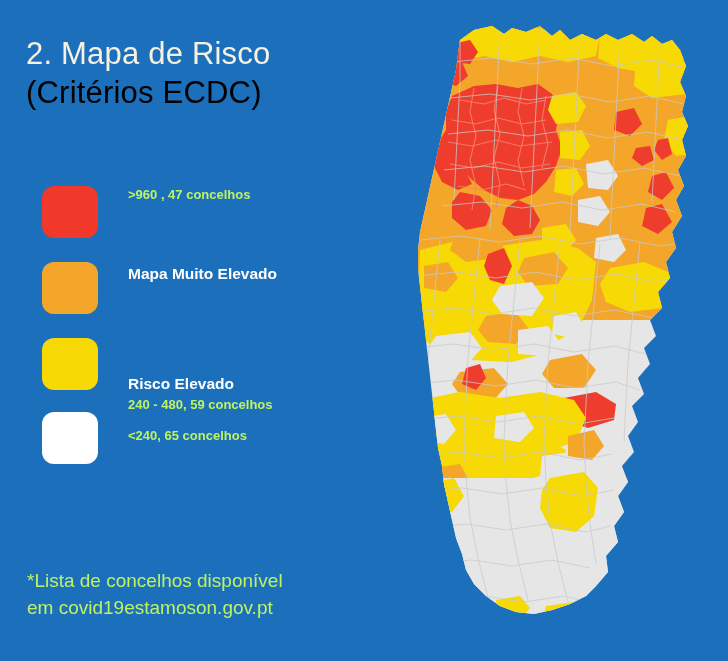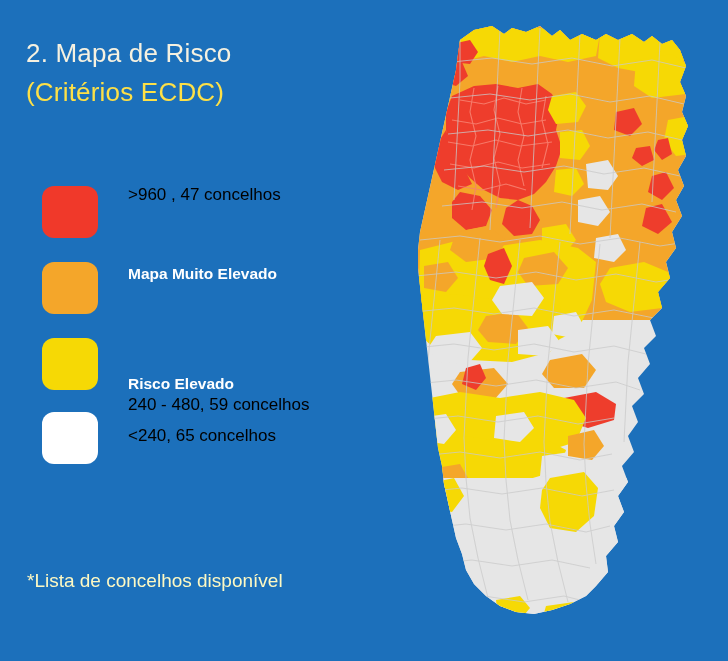--- a/index.html
+++ b/index.html
@@ -18,27 +18,27 @@
 
   
   #title-block {
     position: absolute;
     left: 26px;
     top: 34px;
     width: 420px;
   }
   .title-line {
     color: #f6f1e0;
-    font-size: 26px;
+    font-size: 31px;
     font-weight: 400;
     line-height: 39px;
     letter-spacing: 0.2px;
     white-space: nowrap;
   }
-  .title-line.second { color: #fde047; }
+  .title-line.second { color: #000000; }
 
   
   #legend {
     position: absolute;
     left: 42px;
     top: 182px;
     width: 380px;
   }
   .legend-row {
     position: relative;
@@ -58,23 +58,23 @@
     top: 0;
   }
   .legend-label {
     color: #ffffff;
     font-size: 15.5px;
     font-weight: bold;
     line-height: 21px;
     white-space: nowrap;
   }
   .legend-range {
-    color: #000000;
-    font-size: 17px;
-    font-weight: normal;
+    color: #bef264;
+    font-size: 13px;
+    font-weight: bold;
     line-height: 21px;
     white-space: nowrap;
   }
   
   .legend-row.r0 .legend-text { top: 2px; }
   .legend-row.r1 .legend-text { top: 81px; }
   .legend-row.r2 .legend-text { top: 162px; margin-top: 29px; }
   .legend-row.r3 .legend-text { top: 243px; }
   .legend-row.r1 .swatch { top: 80px; }
   .legend-row.r2 .swatch { top: 156px; }
@@ -83,21 +83,21 @@
   .legend-row { height: 0; }
 
   
   #footnote {
     position: absolute;
     left: 27px;
     top: 567px;
     width: 380px;
   }
   .foot-line {
-    color: #fef9c3;
+    color: #bef264;
     font-size: 19px;
     font-weight: 400;
     line-height: 27px;
     white-space: nowrap;
   }
 
   
   #map-wrap {
     position: absolute;
     left: 400px;
@@ -145,20 +145,21 @@
       <div class="swatch" style="background:#ffffff"></div>
       <div class="legend-text">
         <div class="legend-range">&lt;240, 65 concelhos</div>
       </div>
     </div>
 
   </div>
 
   <div id="footnote">
     <div class="foot-line">*Lista de concelhos disponível</div>
+    <div class="foot-line">em covid19estamoson.gov.pt</div>
   </div>
 
   <div id="map-wrap">
     <svg id="map-svg" viewBox="0 0 328 661" xmlns="http://www.w3.org/2000/svg">
       <defs>
         <clipPath id="pt-clip">
           <path d="M 60,40
                    L 74,30 L 92,26 L 104,34 L 112,28 L 126,32 L 140,26 L 152,36
                    L 160,30 L 170,40 L 182,34 L 196,40 L 206,34 L 218,40
                    L 232,34 L 244,42 L 252,36 L 262,44 L 272,40 L 280,50

